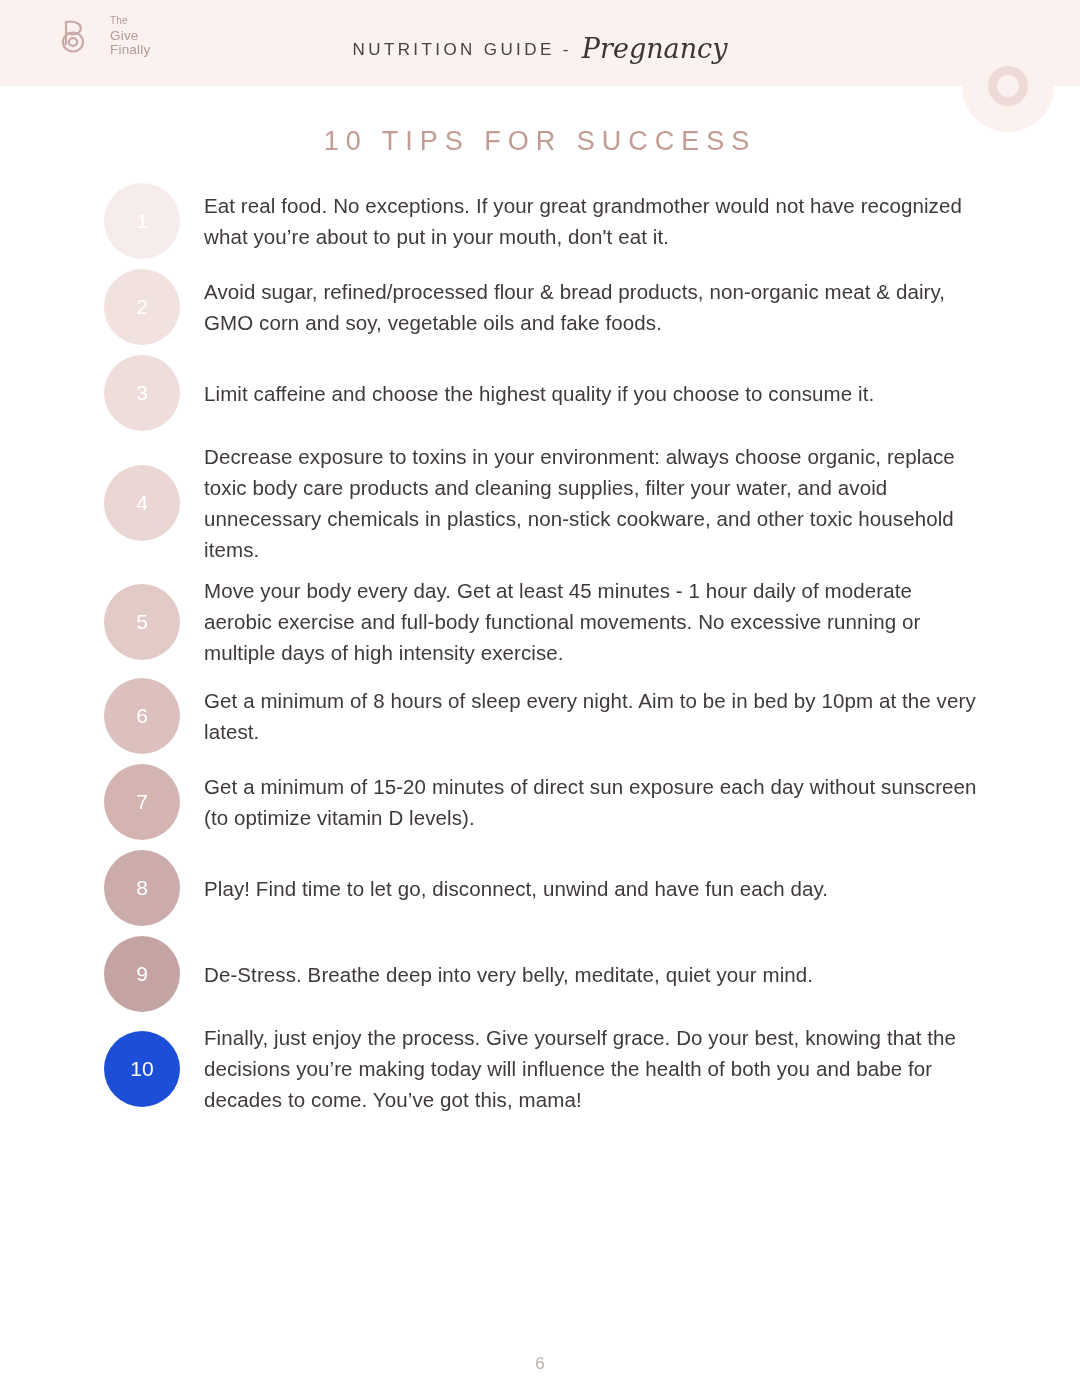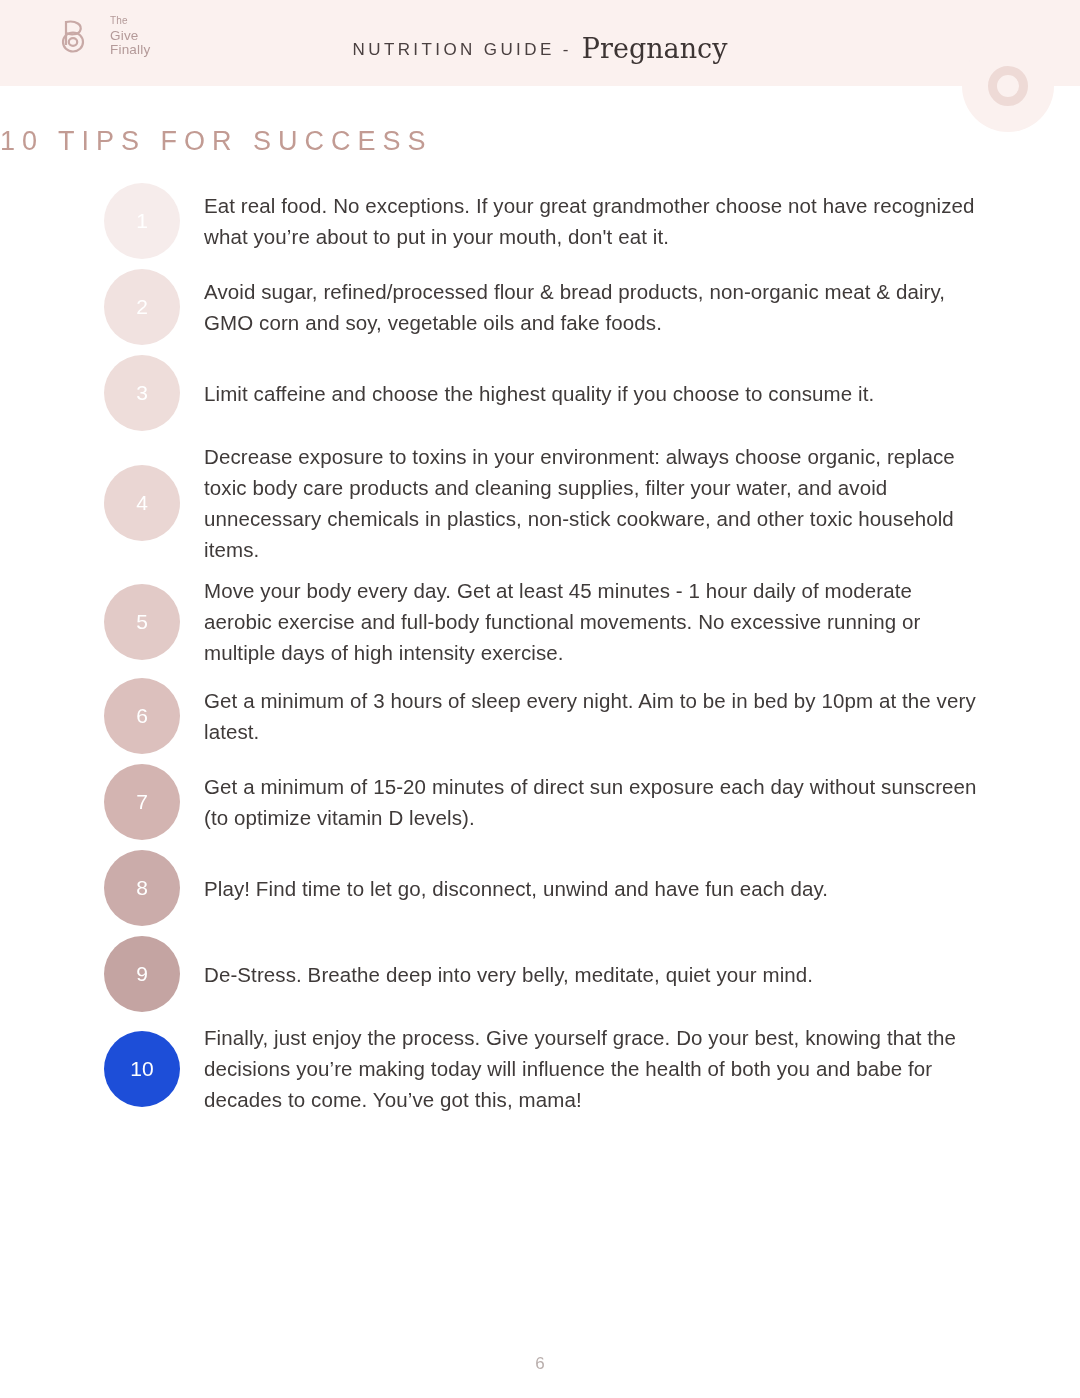--- a/index.html
+++ b/index.html
@@ -53,20 +53,21 @@
     right: 0;
     top: 30px;
     text-align: center;
     font-size: 17px;
     letter-spacing: 3.4px;
     color: #4a4040;
     font-family: "Liberation Sans", sans-serif;
   }
   .header-title .script {
     font-family: "DejaVu Serif", serif;
+    font-style: italic;
     font-size: 27px;
     letter-spacing: 0px;
     color: #3d3534;
     margin-left: 10px;
     position: relative;
     top: 3px;
   }
 
   .corner-ring {
     position: absolute;
@@ -84,21 +85,21 @@
     width: 40px;
     height: 40px;
     border-radius: 50%;
     border: 9px solid #eedad6;
     box-sizing: border-box;
   }
 
   
   .page-title {
     margin-top: 40px;
-    text-align: left;
+    text-align: center;
     font-size: 27px;
     letter-spacing: 7px;
     color: #c29b93;
     font-family: "Liberation Sans", sans-serif;
   }
 
   
   .tips {
     margin-top: 26px;
     padding: 0 96px 0 104px;
@@ -172,21 +173,21 @@
     <span class="inner"></span>
   </div>
 </div>
 
 <div class="page-title">10 TIPS FOR SUCCESS</div>
 
 <div class="tips">
 
   <div class="tip">
     <div class="badge" style="background: rgb(246, 236, 235);">1</div>
-    <div class="tip-text">Eat real food. No exceptions. If your great grandmother choose not have recognized what you’re about to put in your mouth, don't eat it.</div>
+    <div class="tip-text">Eat real food. No exceptions. If your great grandmother would not have recognized what you’re about to put in your mouth, don't eat it.</div>
   </div>
 
   <div class="tip">
     <div class="badge" style="background: rgb(241, 226, 224);">2</div>
     <div class="tip-text">Avoid sugar, refined/processed flour &amp; bread products, non-organic meat &amp; dairy, GMO corn and soy, vegetable oils and fake foods.</div>
   </div>
 
   <div class="tip">
     <div class="badge" style="background: rgb(238, 221, 218);">3</div>
     <div class="tip-text">Limit caffeine and choose the highest quality if you choose to consume it.</div>
@@ -197,21 +198,21 @@
     <div class="tip-text">Decrease exposure to toxins in your environment: always choose organic, replace toxic body care products and cleaning supplies, filter your water, and avoid unnecessary chemicals in plastics, non-stick cookware, and other toxic household items.</div>
   </div>
 
   <div class="tip">
     <div class="badge" style="background: rgb(226, 202, 199);">5</div>
     <div class="tip-text">Move your body every day. Get at least 45 minutes - 1 hour daily of moderate aerobic exercise and full-body functional movements. No excessive running or multiple days of high intensity exercise.</div>
   </div>
 
   <div class="tip">
     <div class="badge" style="background: rgb(220, 192, 189);">6</div>
-    <div class="tip-text">Get a minimum of 3 hours of sleep every night. Aim to be in bed by 10pm at the very latest.</div>
+    <div class="tip-text">Get a minimum of 8 hours of sleep every night. Aim to be in bed by 10pm at the very latest.</div>
   </div>
 
   <div class="tip">
     <div class="badge" style="background: rgb(211, 180, 177);">7</div>
     <div class="tip-text">Get a minimum of 15-20 minutes of direct sun exposure each day without sunscreen (to optimize vitamin D levels).</div>
   </div>
 
   <div class="tip">
     <div class="badge" style="background: rgb(203, 172, 170);">8</div>
     <div class="tip-text">Play! Find time to let go, disconnect, unwind and have fun each day.</div>

